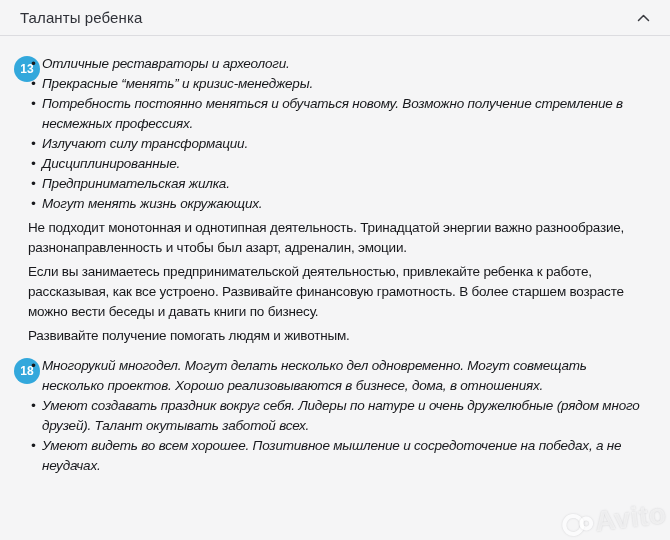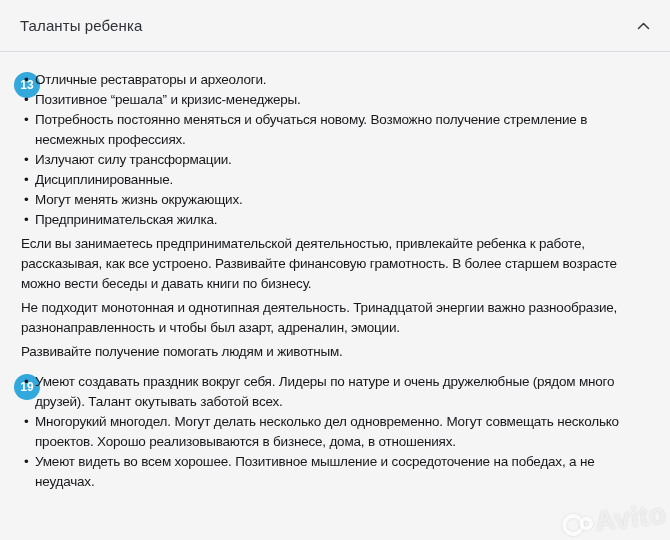--- a/index.html
+++ b/index.html
@@ -7,21 +7,21 @@
   body {
     background: #f5f5f6;
     font-family: "Liberation Sans", sans-serif;
     color: #17181c;
     overflow: hidden;
     position: relative;
   }
 
   
   .accordion-header {
-    height: 52px;
+    height: 36px;
     display: flex;
     align-items: center;
     justify-content: space-between;
     padding: 0 16px 0 20px;
     border-bottom: 1px solid #dcdce0;
     cursor: pointer;
   }
   .accordion-title {
     font-size: 15px;
     font-weight: 500;
@@ -36,21 +36,21 @@
     align-items: center;
     cursor: pointer;
   }
 
   
   .content {
     padding-top: 18px;
   }
   .energy-section {
     position: relative;
-    padding: 0 20px 0 21px;
+    padding: 0 20px 0 28px;
   }
   .energy-section + .energy-section {
     margin-top: 10px;
   }
   .energy-badge {
     position: absolute;
     left: 14px;
     top: 2px;
     width: 26px;
     height: 26px;
@@ -59,20 +59,21 @@
     color: #ffffff;
     font-size: 12px;
     font-weight: bold;
     display: flex;
     align-items: center;
     justify-content: center;
   }
   .talent-list {
     list-style: none;
     padding-left: 3px;
+    font-style: italic;
   }
   .talent-list li {
     position: relative;
     padding-left: 11px;
     font-size: 13.5px;
     line-height: 20px;
     letter-spacing: -0.2px;
   }
   .talent-list li::before {
     content: "\2022";
@@ -128,37 +129,37 @@
     </span>
   </button>
 </div>
 
 <div class="content">
 
   <section class="energy-section">
     <div class="energy-badge">13</div>
     <ul class="talent-list">
       <li>Отличные реставраторы и археологи.</li>
-      <li>Позитивное “решала” и кризис-менеджеры.</li>
+      <li>Прекрасные “менять” и кризис-менеджеры.</li>
       <li>Потребность постоянно меняться и обучаться новому. Возможно получение стремление в несмежных профессиях.</li>
       <li>Излучают силу трансформации.</li>
       <li>Дисциплинированные.</li>
+      <li>Предпринимательская жилка.</li>
       <li>Могут менять жизнь окружающих.</li>
-      <li>Предпринимательская жилка.</li>
     </ul>
+    <p class="talent-paragraph">Не подходит монотонная и однотипная деятельность. Тринадцатой энергии важно разнообразие, разнонаправленность и чтобы был азарт, адреналин, эмоции.</p>
     <p class="talent-paragraph">Если вы занимаетесь предпринимательской деятельностью, привлекайте ребенка к работе, рассказывая, как все устроено. Развивайте финансовую грамотность. В более старшем возрасте можно вести беседы и давать книги по бизнесу.</p>
-    <p class="talent-paragraph">Не подходит монотонная и однотипная деятельность. Тринадцатой энергии важно разнообразие, разнонаправленность и чтобы был азарт, адреналин, эмоции.</p>
     <p class="talent-paragraph">Развивайте получение помогать людям и животным.</p>
   </section>
 
   <section class="energy-section">
-    <div class="energy-badge">19</div>
+    <div class="energy-badge">18</div>
     <ul class="talent-list">
+      <li>Многорукий многодел. Могут делать несколько дел одновременно. Могут совмещать несколько проектов. Хорошо реализовываются в бизнесе, дома, в отношениях.</li>
       <li>Умеют создавать праздник вокруг себя. Лидеры по натуре и очень дружелюбные (рядом много друзей). Талант окутывать заботой всех.</li>
-      <li>Многорукий многодел. Могут делать несколько дел одновременно. Могут совмещать несколько проектов. Хорошо реализовываются в бизнесе, дома, в отношениях.</li>
       <li>Умеют видеть во всем хорошее. Позитивное мышление и сосредоточение на победах, а не неудачах.</li>
 
     </ul>
   </section>
 
 </div>
 
 <div class="watermark">
   <span class="wm-circle c1"></span>
   <span class="wm-circle c2"></span>

